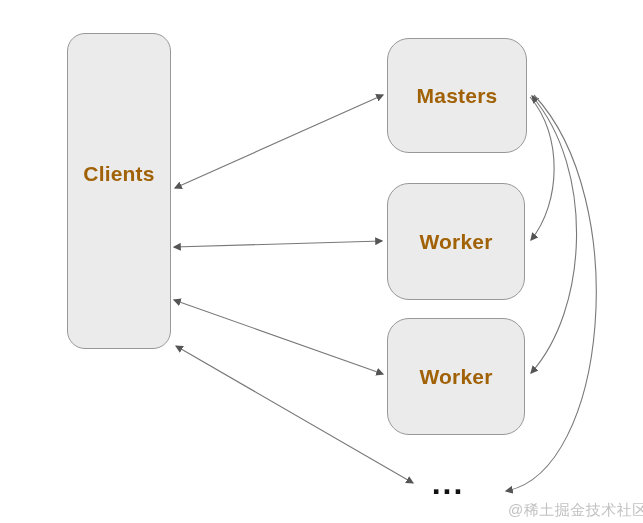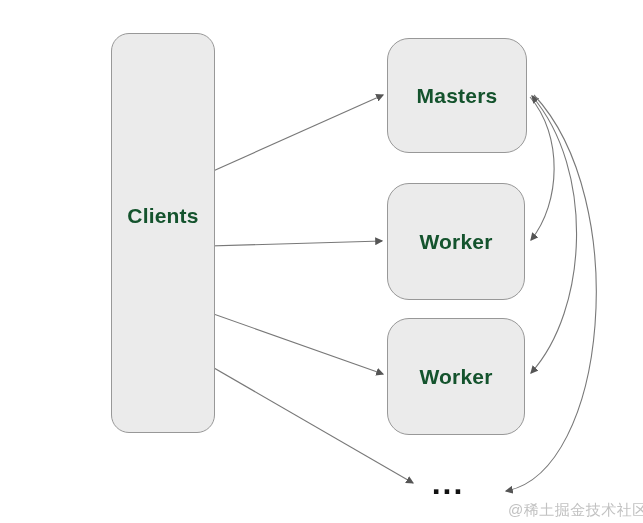--- a/index.html
+++ b/index.html
@@ -10,26 +10,26 @@
     overflow:hidden;
     font-family:"Liberation Sans", sans-serif;
   }
   .arrows{position:absolute;left:0;top:0;width:643px;height:523px;}
   .node{
     position:absolute;
     background:#ebebeb;
     border:1px solid #989898;
     box-sizing:border-box;
     display:flex;align-items:center;justify-content:center;
-    color:#14532d;
+    color:#a16207;
     font-weight:700;
     font-size:21px;
     letter-spacing:0.2px;
   }
-  .node-clients{left:67px;top:33px;width:104px;height:400px;border-radius:18px;margin-left:44px;}
+  .node-clients{left:67px;top:33px;width:104px;height:316px;border-radius:18px;}
   .node-clients .lbl{padding-bottom:34px;}
   .node-masters{left:387px;top:38px;width:140px;height:115px;border-radius:22px;}
   .node-worker1{left:387px;top:183px;width:138px;height:117px;border-radius:22px;}
   .node-worker2{left:387px;top:318px;width:138px;height:117px;border-radius:22px;}
   .ellipsis{
     position:absolute;left:428px;top:469px;width:40px;height:36px;
     color:#111;font-weight:700;font-size:32px;line-height:28px;
     text-align:center;letter-spacing:2px;
   }
   .watermark{

